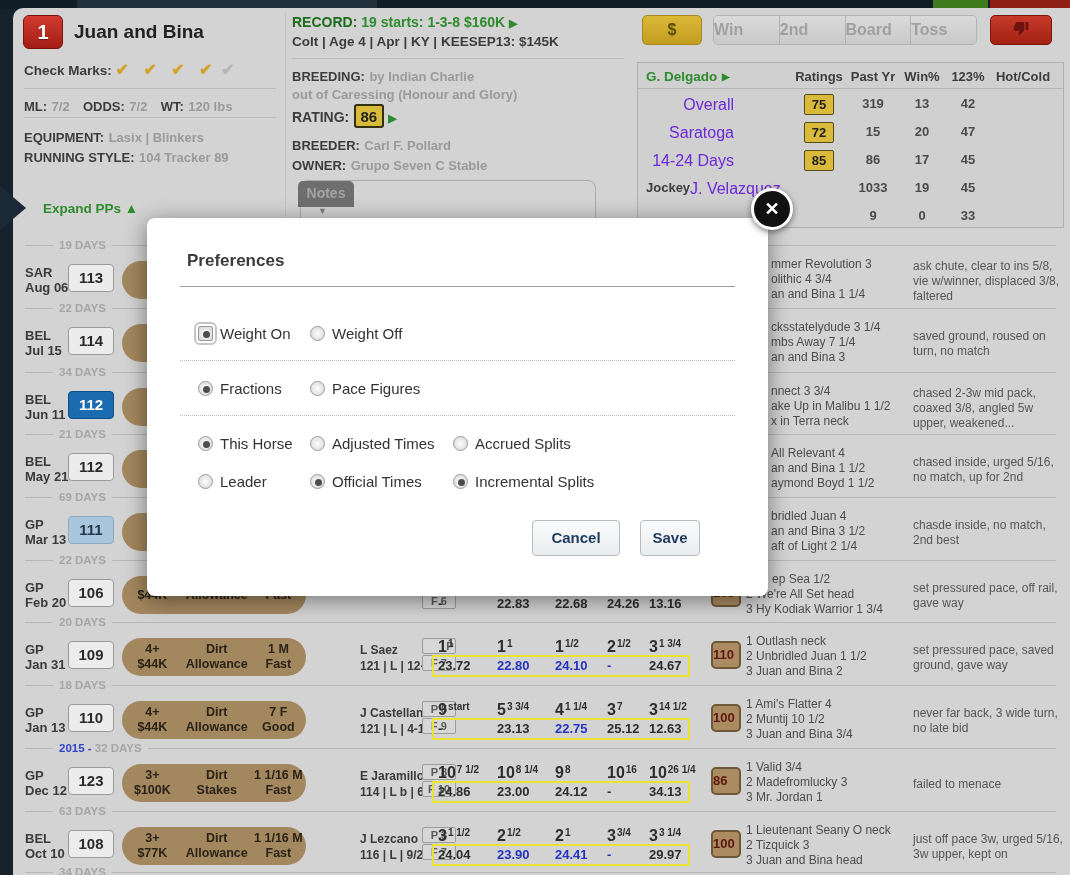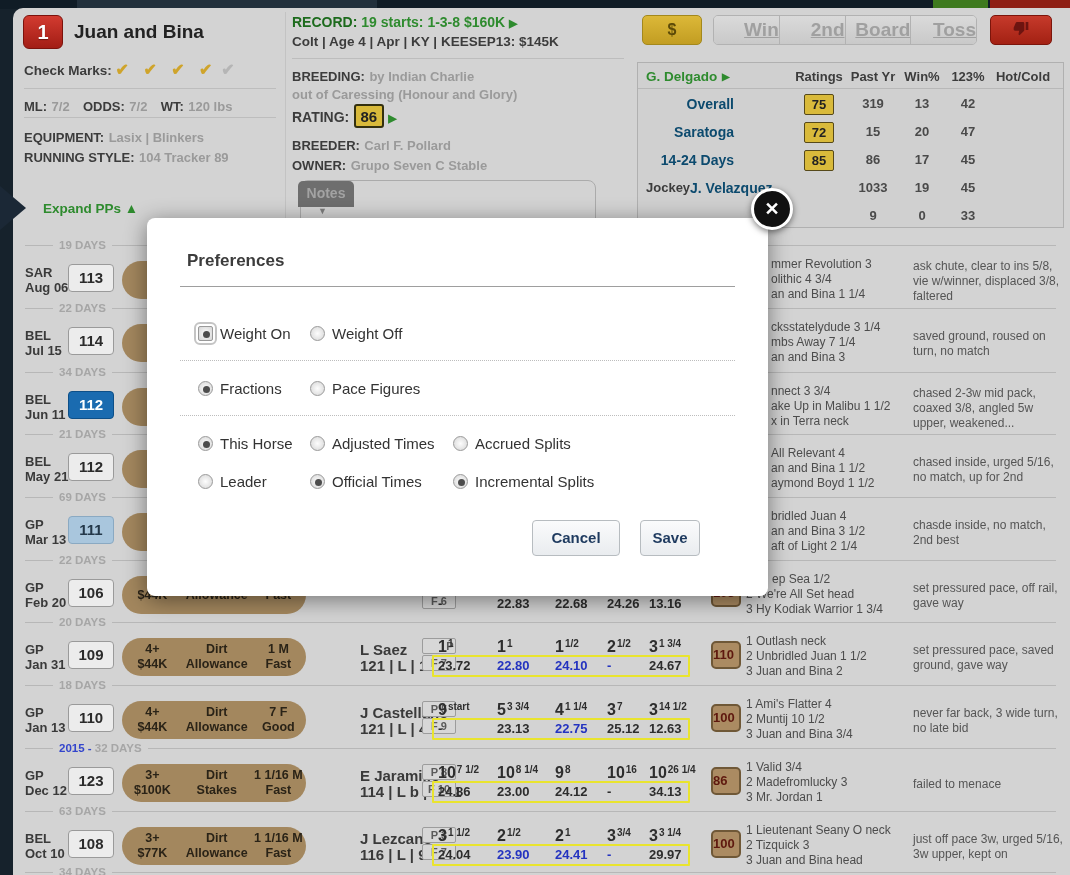--- a/index.html
+++ b/index.html
@@ -35,50 +35,50 @@
   .notes-tab{position:absolute;left:298px;top:181px;width:56px;height:26px;background:#6e6e6e;
     border-radius:5px 5px 0 0;color:#a3a3a3;font-weight:bold;font-size:14px;text-align:center;line-height:25px;}
   .notes-caret{position:absolute;left:318px;top:206px;font-size:9px;color:#7d7d7d;}
   
   .btn-dollar{position:absolute;left:642px;top:15px;width:60px;height:30px;border-radius:5px;
     background:linear-gradient(#dcb838,#c29d22);border:1px solid #a3881c;color:#5c4a08;
     font-weight:bold;font-size:16px;text-align:center;line-height:28px;}
   .btn-group{position:absolute;left:713px;top:15px;width:264px;height:30px;display:flex;
     border:1px solid #b2b2b2;border-radius:5px;overflow:hidden;}
   .btn-cell{flex:1;background:linear-gradient(#dadada,#c9c9c9);border-right:1px solid #b2b2b2;
-    color:#a0a0a0;font-weight:bold;font-size:19px;text-align:right;line-height:28px;text-decoration:underline;}
+    color:#a0a0a0;font-weight:bold;font-size:16px;text-align:left;line-height:28px;}
   .btn-cell:last-child{border-right:none;}
   .btn-thumb{position:absolute;left:990px;top:15px;width:62px;height:30px;border-radius:5px;
     background:linear-gradient(#c63a2b,#a32113);border:1px solid #7c150b;text-align:center;line-height:30px;}
   
   .stats{position:absolute;left:637px;top:62px;width:427px;height:166px;background:#d0d0d0;border:1px solid #b0b0b0;}
   .stats-hdr{position:absolute;left:0;top:0;width:100%;height:26px;border-bottom:1px solid #b8b8b8;}
   .stats-col{position:absolute;top:6px;transform:translateX(-50%);font-weight:bold;font-size:13px;color:#3c3c3c;}
-  .stat-lbl{position:absolute;width:96px;text-align:right;font-weight:bold;font-size:14px;color:#0c4a6e;}
+  .stat-lbl{position:absolute;width:96px;text-align:right;font-weight:normal;font-size:16px;color:#6d28d9;}
   .stat-val{position:absolute;transform:translateX(-50%);font-weight:bold;font-size:13px;color:#4a4a4a;}
   .stat-gold{position:absolute;transform:translateX(-50%);width:30px;height:21px;background:#d9ba3b;
     border:1px solid #56491a;border-radius:2px;text-align:center;font-weight:bold;font-size:13px;line-height:19px;color:#222;}
   
   .expand{position:absolute;left:43px;top:201px;color:#2e8b2e;font-weight:bold;font-size:13.5px;}
   .pp-arrow{position:absolute;left:0;top:186px;width:0;height:0;border-left:26px solid #1b2836;
     border-top:22px solid transparent;border-bottom:22px solid transparent;}
   .sep{position:absolute;left:25px;width:1037px;height:16px;display:flex;align-items:center;}
   .sep .dash{width:28px;height:1px;background:#b7b7b7;}
   .sep .txt{padding:0 6px;font-weight:bold;font-size:11.5px;color:#a6a6a6;white-space:nowrap;}
   .sep .txt .yr{color:#3345cc;}
   .sep .fill{flex:1;height:1px;background:#b7b7b7;margin-right:6px;}
   .track{position:absolute;font-weight:bold;font-size:13px;color:#3a3a3a;line-height:15px;}
   .figbox{position:absolute;width:46px;height:28px;border-radius:4px;border:1px solid #9a9a9a;background:#ececec;
     text-align:center;font-weight:bold;font-size:15px;line-height:26px;color:#2b2b2b;}
   .figbox.blue{background:#1a6bb0;border-color:#0d4f88;color:#fff;}
   .figbox.lightblue{background:#a9c6dd;border-color:#8aa9c2;color:#24384a;}
   .pill{position:absolute;width:184px;height:38px;background:#a3875e;border-radius:19px;display:flex;align-items:center;}
   .pill .pc{text-align:center;font-weight:bold;font-size:12.5px;color:#2a2317;line-height:15px;}
   .pill .p1{width:33%;} .pill .p2{width:37%;} .pill .p3{width:30%;}
-  .jock{position:absolute;font-weight:bold;font-size:15px;color:#3a3a3a;line-height:16px;white-space:nowrap;}
+  .jock{position:absolute;font-weight:bold;font-size:12px;color:#3a3a3a;line-height:16px;white-space:nowrap;}
   .pfbox{position:absolute;width:34px;height:16px;background:#d7d7d7;border:1px solid #9c9c9c;
     font-weight:bold;font-size:11px;color:#5a5a5a;text-align:center;line-height:14px;border-radius:2px;}
   .posline{position:absolute;font-weight:bold;font-size:16px;color:#2e2e2e;white-space:nowrap;}
   .posline sup{font-size:10px;font-weight:bold;position:relative;top:1px;margin-left:1px;}
   .frac{position:absolute;font-weight:bold;font-size:13px;color:#2d2d2d;white-space:nowrap;}
   .frac.blue{color:#2433c0;}
   .ybox{position:absolute;border:2px solid #e9e42e;width:258px;height:22px;border-radius:1px;}
   .badge{position:absolute;width:30px;height:28px;background:#ab8b62;border:2px solid #6f5837;border-radius:5px;
     text-align:left;font-weight:bold;font-size:13px;line-height:24px;color:#5e180e;}
   .comps{position:absolute;width:165px;height:54px;display:flex;flex-direction:column;justify-content:center;}

